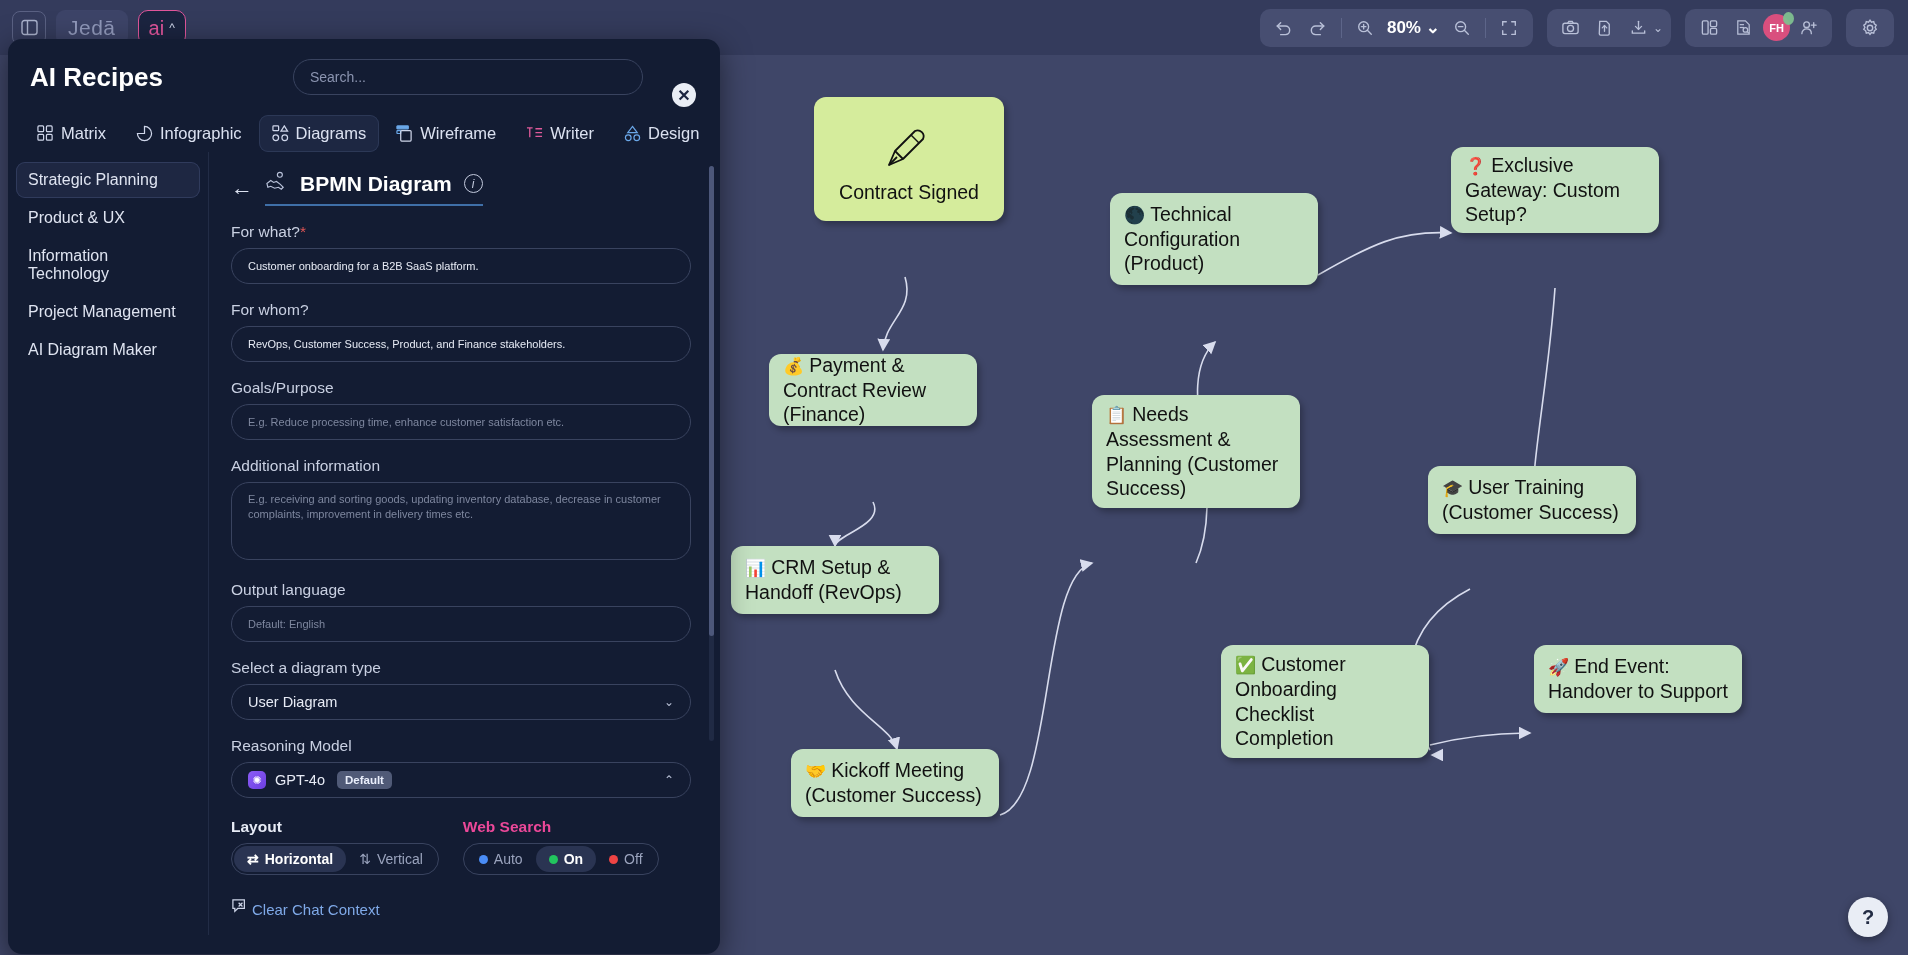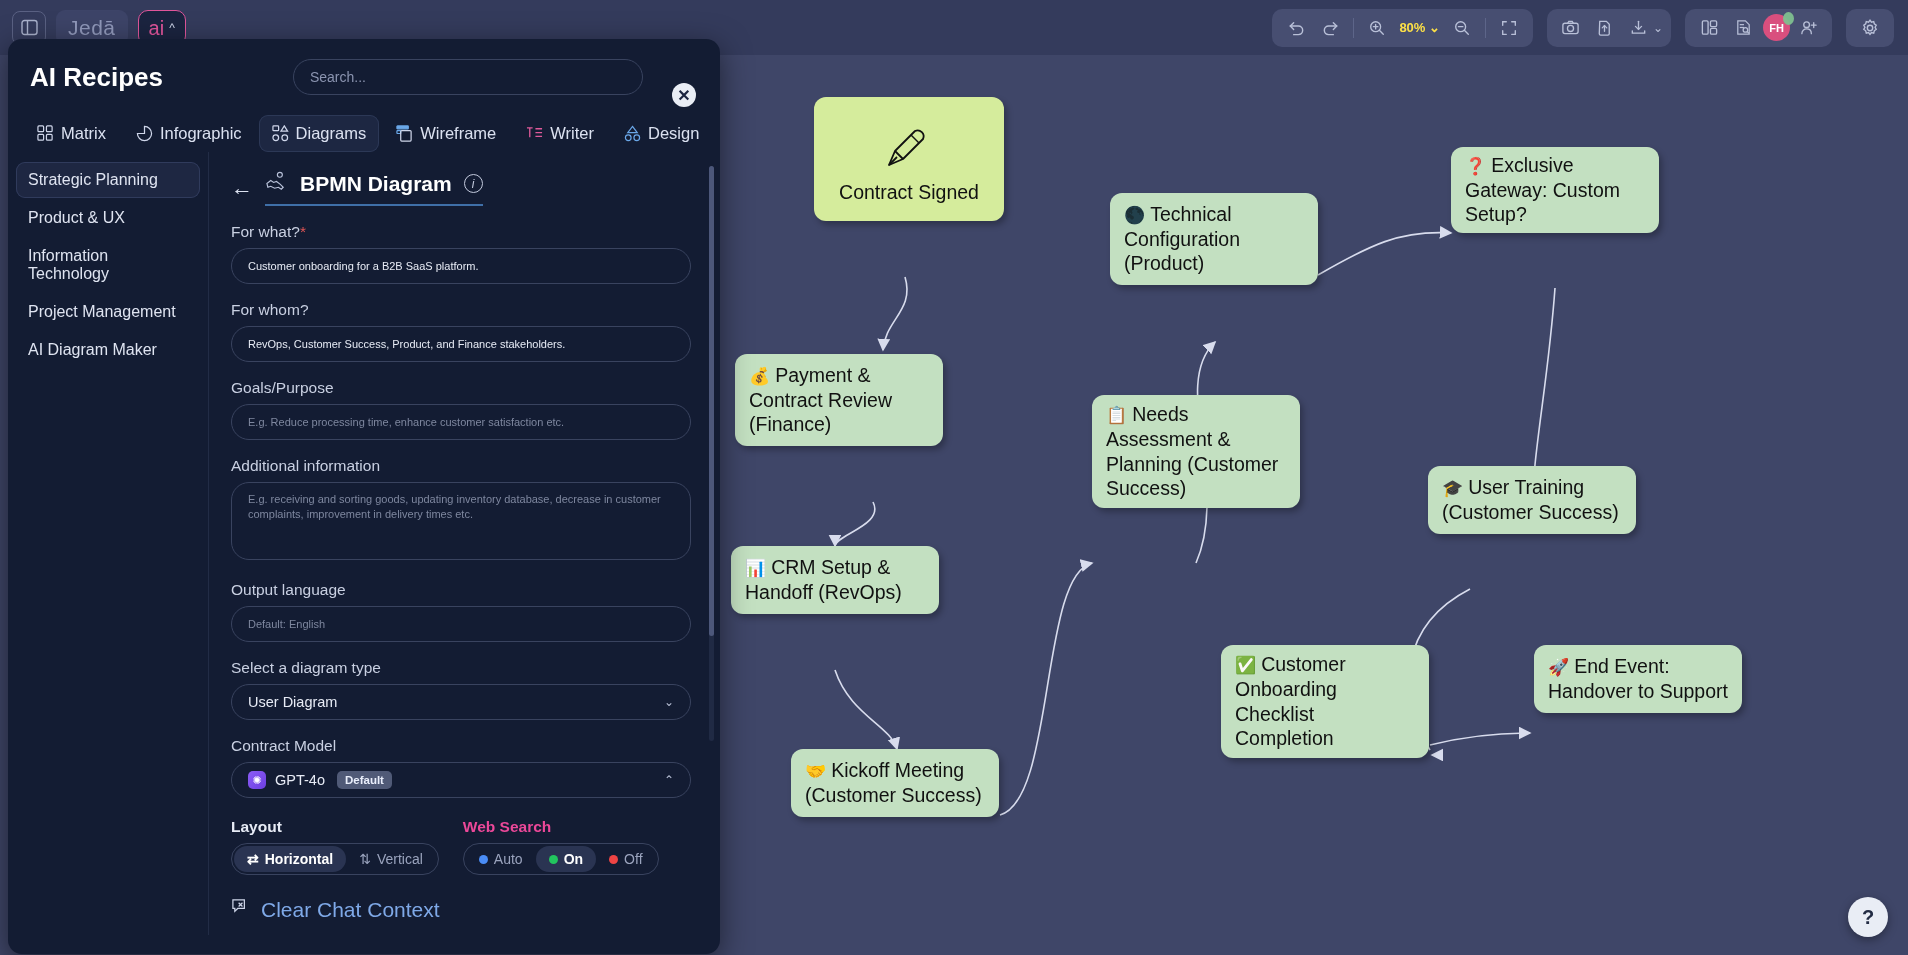--- a/index.html
+++ b/index.html
@@ -48,21 +48,21 @@
   .tb-group {
     height: 38px; border-radius: 10px; background: #474e71;
     display: flex; align-items: center; padding: 0 8px; gap: 2px;
   }
   .tb-btn {
     width: 32px; height: 30px; border-radius: 6px;
     display: flex; align-items: center; justify-content: center;
     cursor: pointer; color: #b9c0d8;
   }
   .tb-sep { width: 1px; height: 20px; background: #5d6589; margin: 0 5px; }
-  .zoomlevel { color: #fde047; font-size: 13px; font-weight: bold; padding: 0 4px; cursor: pointer; }
+  .zoomlevel { color: #ffffff; font-size: 17px; font-weight: bold; padding: 0 4px; cursor: pointer; }
   .avatar-fh {
     width: 27px; height: 27px; border-radius: 50%;
     background: #d94f7e; color: #fff; font-size: 11px; font-weight: bold;
     display: flex; align-items: center; justify-content: center;
     position: relative; margin-left: 2px;
   }
   .avatar-fh::after {
     content: ""; position: absolute; top: -2px; right: -4px;
     width: 11px; height: 13px; border-radius: 50%; background: #7fbf8f; opacity: .95;
   }
@@ -190,22 +190,22 @@
   }
   .seg-item {
     display: flex; align-items: center; gap: 6px;
     padding: 0 13px; height: 26px; border-radius: 17px;
     color: #9aa3bd; font-size: 14px; cursor: pointer; white-space: nowrap;
   }
   .seg-item.on { background: #2a3452; color: #fff; font-weight: bold; }
   .dot { width: 9px; height: 9px; border-radius: 50%; flex: none; }
 
   .clear-ctx {
-    display: flex; align-items: center; gap: 9px; margin-top: 22px;
-    color: #7fa9e8; font-size: 21px; cursor: pointer;
+    display: flex; align-items: center; gap: 0; margin-top: 22px;
+    color: #7fa9e8; font-size: 15px; cursor: pointer;
   }
   .sb-track { position: absolute; right: 6px; top: 14px; width: 5px; height: 575px; background: #202a44; border-radius: 3px; }
   .sb-thumb { position: absolute; right: 6px; top: 14px; width: 5px; height: 470px; background: #4c577a; border-radius: 3px; cursor: pointer; }
 
   
   #help {
     position: absolute; right: 20px; bottom: 18px;
     width: 40px; height: 40px; border-radius: 50%;
     background: #e9edf5; color: #232c44;
     display: flex; align-items: center; justify-content: center;
@@ -371,21 +371,21 @@
         </svg>
       </div>
       <div>Contract Signed</div>
     </div>
     <div class="node" style="left: 1110px; top: 138px; width: 208px; height: 92px;">
       <div><span class="emo">🌑</span><span>Technical Configuration (Product)</span></div>
     </div>
     <div class="node" style="left: 1451px; top: 92px; width: 208px; height: 86px;">
       <div><span class="emo">❓</span><span>Exclusive Gateway: Custom Setup?</span></div>
     </div>
-    <div class="node" style="left: 735px; top: 299px; width: 208px; height: 92px;">
+    <div class="node" style="left: 769px; top: 299px; width: 208px; height: 72px;">
       <div><span class="emo">💰</span><span>Payment &amp; Contract Review (Finance)</span></div>
     </div>
     <div class="node" style="left: 1092px; top: 340px; width: 208px; height: 113px;">
       <div><span class="emo">📋</span><span>Needs Assessment &amp; Planning (Customer Success)</span></div>
     </div>
     <div class="node" style="left: 1428px; top: 411px; width: 208px; height: 68px;">
       <div><span class="emo">🎓</span><span>User Training (Customer Success)</span></div>
     </div>
     <div class="node" style="left: 731px; top: 491px; width: 208px; height: 68px;">
       <div><span class="emo">📊</span><span>CRM Setup &amp; Handoff (RevOps)</span></div>
@@ -520,21 +520,21 @@
 
       <div class="field">
         <div class="flabel">Select a diagram type</div>
         <div class="sel">
           <span>User Diagram</span>
           <span class="chev">⌄</span>
         </div>
       </div>
 
       <div class="field">
-        <div class="flabel">Contract Model</div>
+        <div class="flabel">Reasoning Model</div>
         <div class="sel">
           <span class="model-ico">✺</span>
           <span>GPT-4o</span>
           <span class="model-badge">Default</span>
           <span class="chev">⌃</span>
         </div>
       </div>
 
       <div class="two-col">
         <div>

